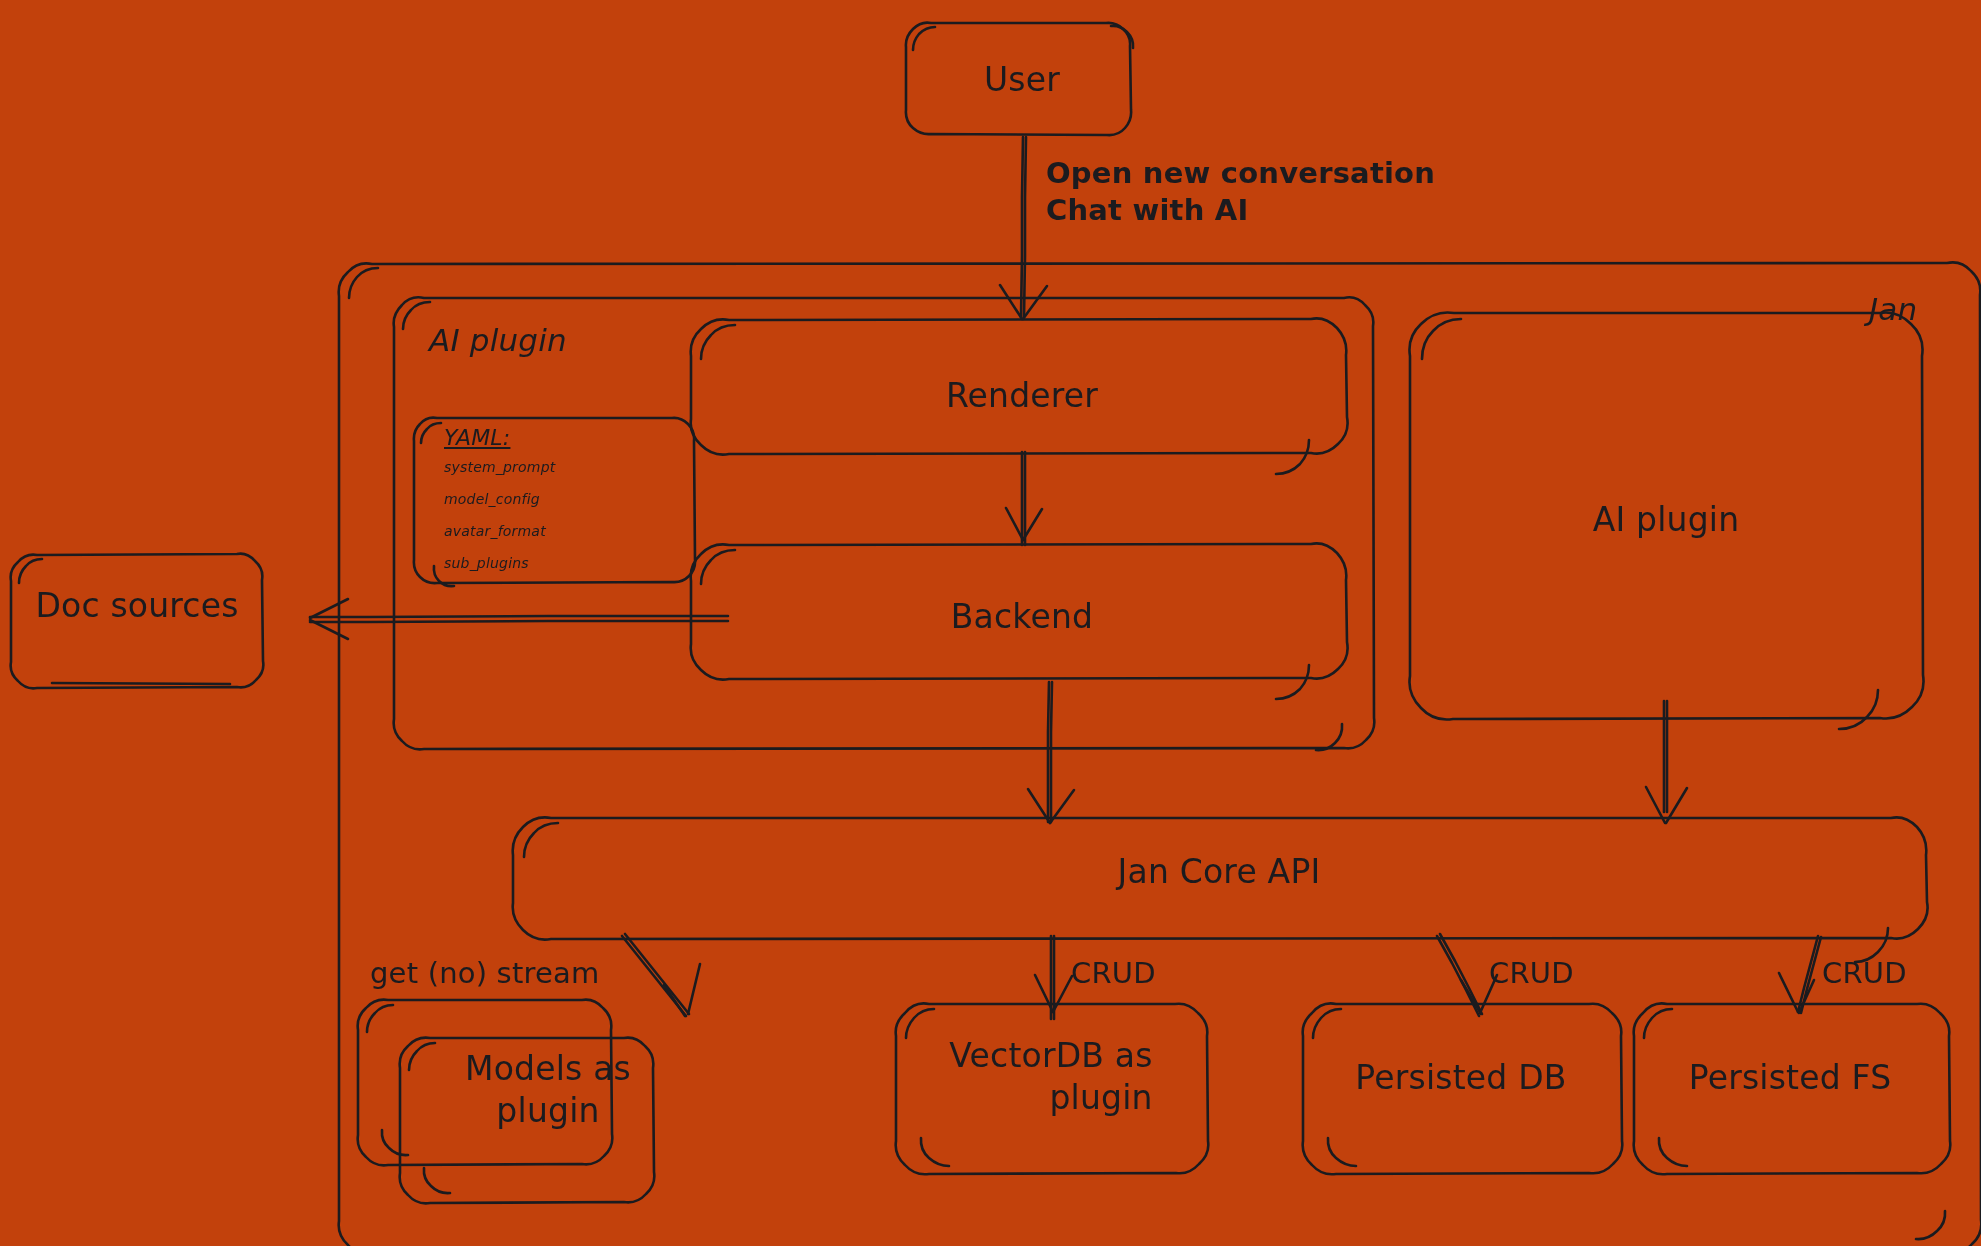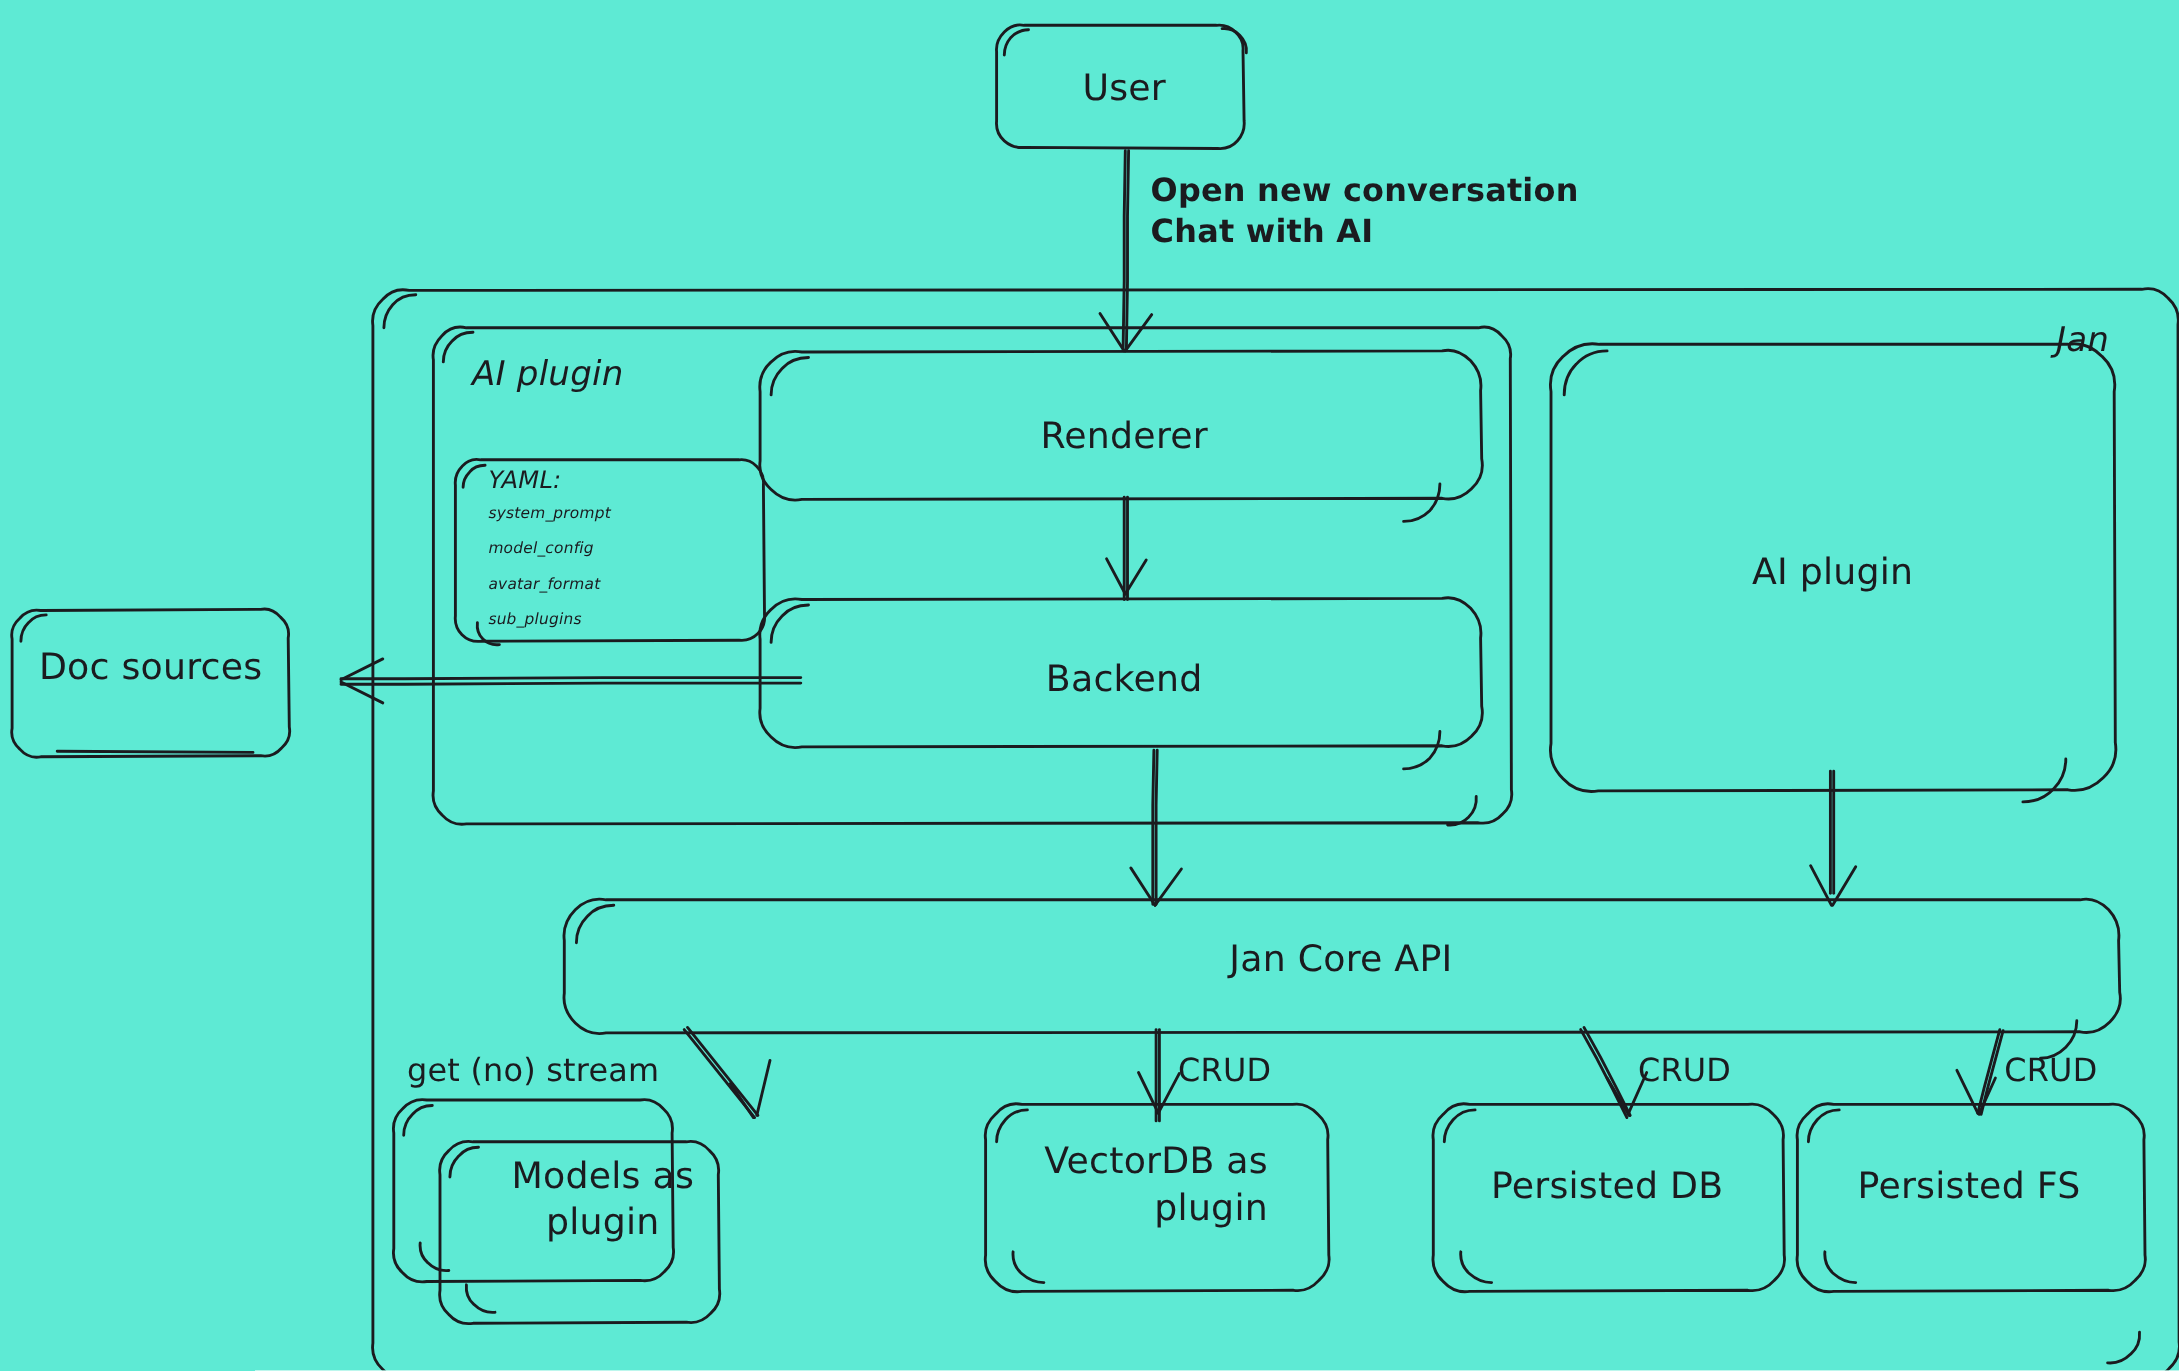--- a/index.html
+++ b/index.html
@@ -4,21 +4,21 @@
 <style>
   html, body {
     margin: 0;
     padding: 0;
     background: #ffffff;
   }
   #stage {
     position: relative;
     width: 1981px;
     height: 1246px;
-    background: #5eead4;
+    background: #c2410c;
     overflow: hidden;
     font-family: "DejaVu Sans", sans-serif;
   }
   #sketch {
     position: absolute;
     left: 0; top: 0;
     width: 1981px;
     height: 1246px;
   }
   .lbl {
@@ -31,21 +31,21 @@
     user-select: none;
   }
   .ctr {
     text-align: center;
     transform: translate(-50%, -50%);
   }
   .node-label { font-size: 33px; }
   .group-label { font-size: 31px; font-style: italic; }
   .edge-label { font-size: 29px; }
   .yaml-label { font-size: 14px; font-style: italic; line-height: 1.45; }
-  .yaml-head { font-size: 22px; font-style: italic; }
+  .yaml-head { font-size: 22px; font-style: italic; text-decoration: underline; }
 </style>
 </head>
 <body>
 
 <div id="stage">
 
   <svg id="sketch" viewBox="0 0 1981 1246">
     <g fill="none" stroke="#1b1b1f" stroke-width="2.6" stroke-linecap="round" stroke-linejoin="round">
 
       <g>

